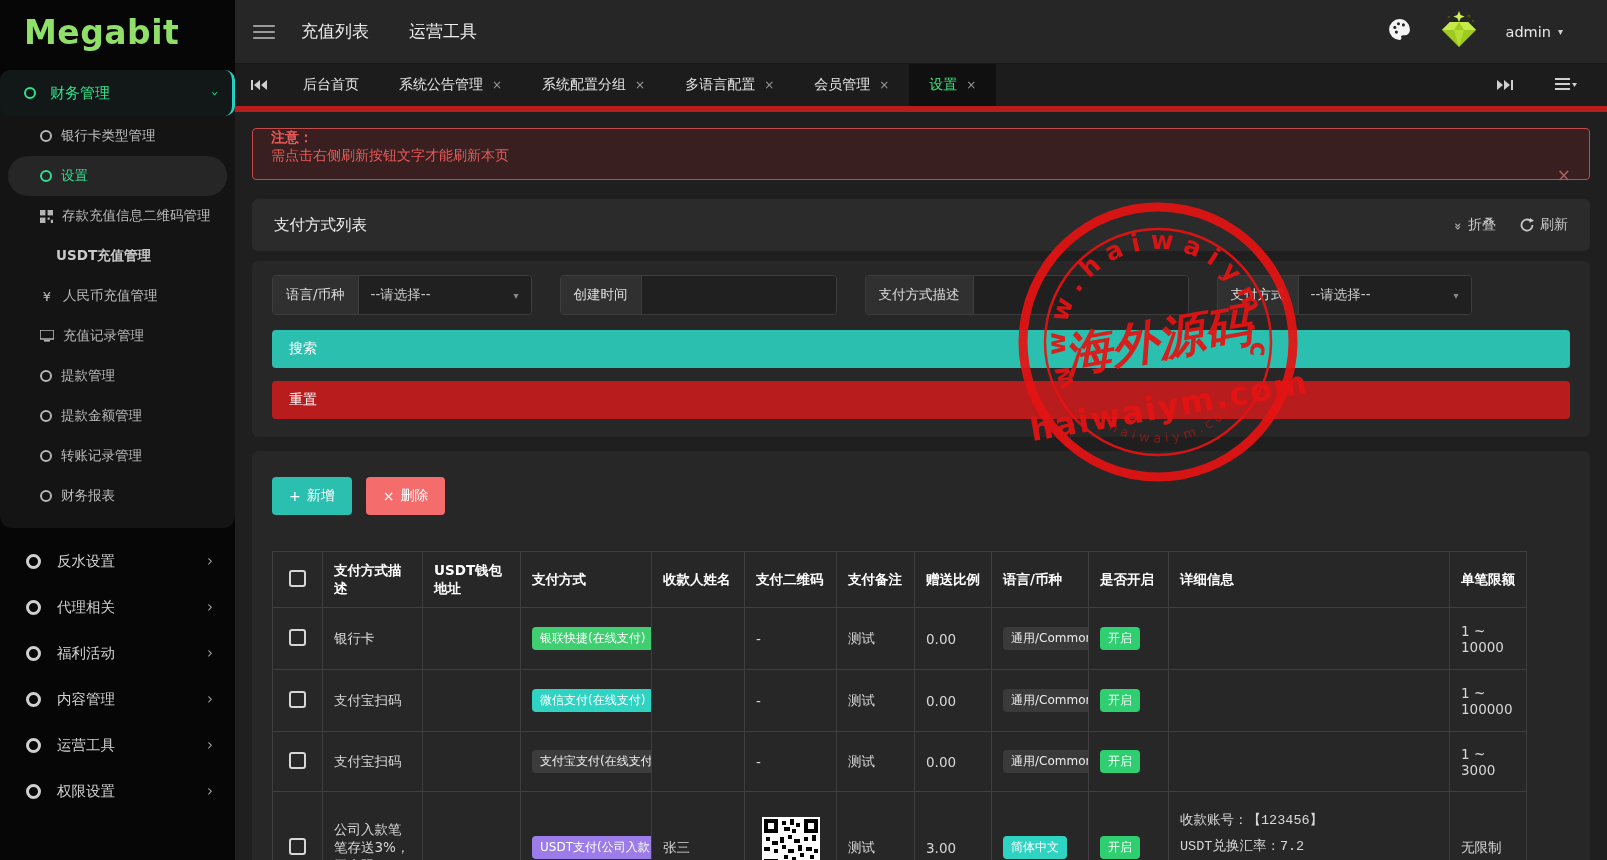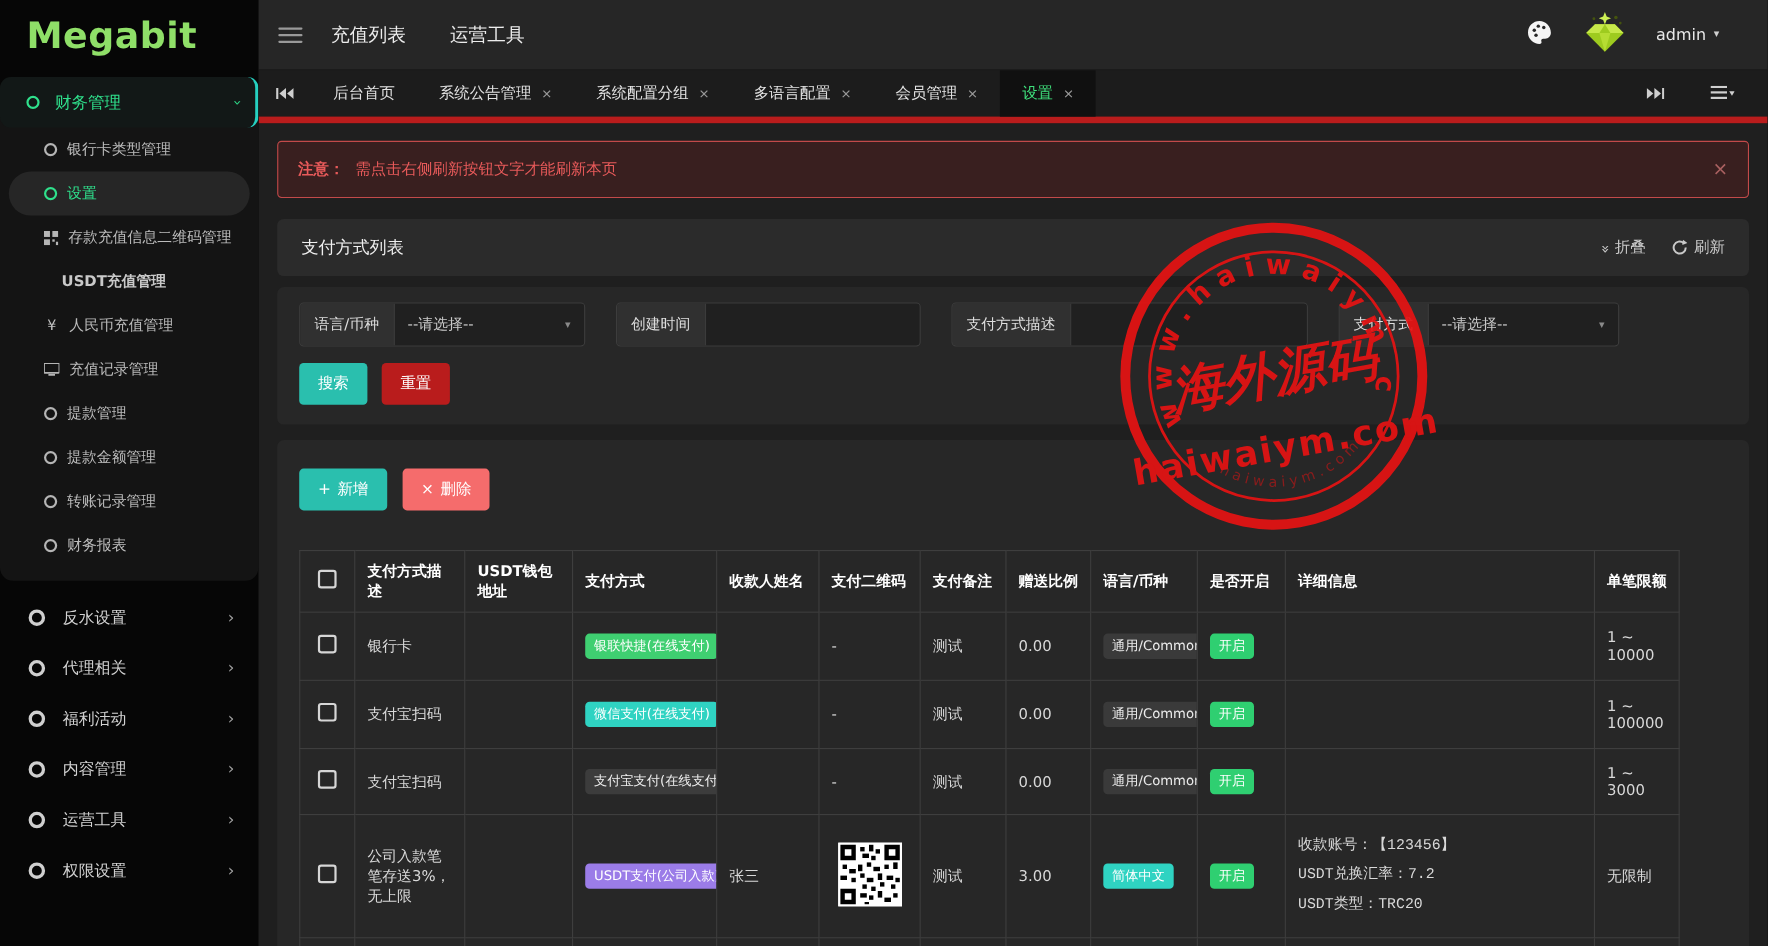--- a/index.html
+++ b/index.html
@@ -48,21 +48,21 @@
             display:flex; align-items:stretch; border-bottom:6px solid #b91c1c; }
   .tab-ctrl { display:flex; align-items:center; padding:0 16px; color:#cfcfcf; cursor:pointer; }
   .tab { display:flex; align-items:center; gap:9px; padding:0 20px; font-size:14px; color:#e3e3e3; cursor:pointer; }
   .tab .x { color:#9a9a9a; font-size:12px; }
   .tab.active { background:#101010; color:#3fe07c; }
   .tabbar-right { margin-left:auto; display:flex; align-items:center; gap:10px; padding-right:14px; }
 
   
   .content { position:absolute; left:235px; top:114px; right:0; bottom:0; padding:14px 17px; }
   .alert { height:52px; border:1px solid #c34a4a; background:#391f1f; border-radius:4px;
-           display:flex; align-items:center; padding:0 18px; font-size:14px; color:#e85a5a; }
+           display:flex; align-items:flex-start; padding:0 18px; font-size:14px; color:#e85a5a;flex-direction:column; }
   .alert b { margin-right:10px; }
   .alert .close { margin-left:auto; color:#a96060; font-size:17px; cursor:pointer; }
 
   .panel-head { margin-top:19px; height:52px; background:#2b2b2b; border-radius:6px;
                 display:flex; align-items:center; padding:0 22px;gap:44px; }
   .panel-title { font-size:15.5px; color:#efefef; }
   .panel-tools { margin-left:auto; display:flex; gap:24px; align-items:center; color:#c9c9c9; font-size:14px; }
   .ptool { display:flex; align-items:center; gap:6px; cursor:pointer;text-align:center; }
   .dblchev { display:inline-block; transform:rotate(90deg); font-size:13px; letter-spacing:-2px; }
 
@@ -75,21 +75,21 @@
   .fselect { width:172px; justify-content:space-between; cursor:pointer; color:#c9c9c9; font-size:13.5px; }
   .fselect .caret { color:#8a8a8a; }
   .finput input { width:190px; background:transparent; border:none; outline:none; color:#ddd; font-size:13.5px;
                   font-family:"DejaVu Sans",sans-serif; }
   .g1 .finput input, .g2 .finput input { width:170px; }
   .btn { display:inline-flex; align-items:center; gap:6px; border:none; border-radius:4px; color:#fff;
          font-size:14px; padding:10px 17px; cursor:pointer; font-family:"DejaVu Sans",sans-serif; }
   .btn-teal { background:#2abfae; }
   .btn-orange { background:#b91c1c; }
   .btn-red { background:#f56c6c; }
-  .filter-btns { margin-top:15px; display:flex; gap:13px; }
+  .filter-btns { margin-top:15px; display:flex; gap:13px;flex-direction:column; }
 
   .table-panel { margin-top:14px; background:#272727; border-radius:6px; padding:26px 0 0 20px; height:480px; }
   .toolbar { display:flex; gap:14px; }
   .tbl { border-collapse:collapse; table-layout:fixed; width:1254px; margin-top:36px; font-size:13.5px; }
   .tbl th, .tbl td { border:1px solid #3e3e3e; padding:9px 11px; text-align:left; vertical-align:middle;
                      color:#d8d8d8; overflow:hidden; }
   .tbl th { font-weight:bold; color:#fff; height:56px; }
   .tbl td.center, .tbl th.center { text-align:center; }
   .cb { width:17px; height:17px; border:2px solid #d6d6d6; border-radius:3px; display:inline-block; cursor:pointer; }
   .chip { display:inline-block; padding:3px 8px; border-radius:4px; font-size:12px; color:#fff; white-space:nowrap; }

